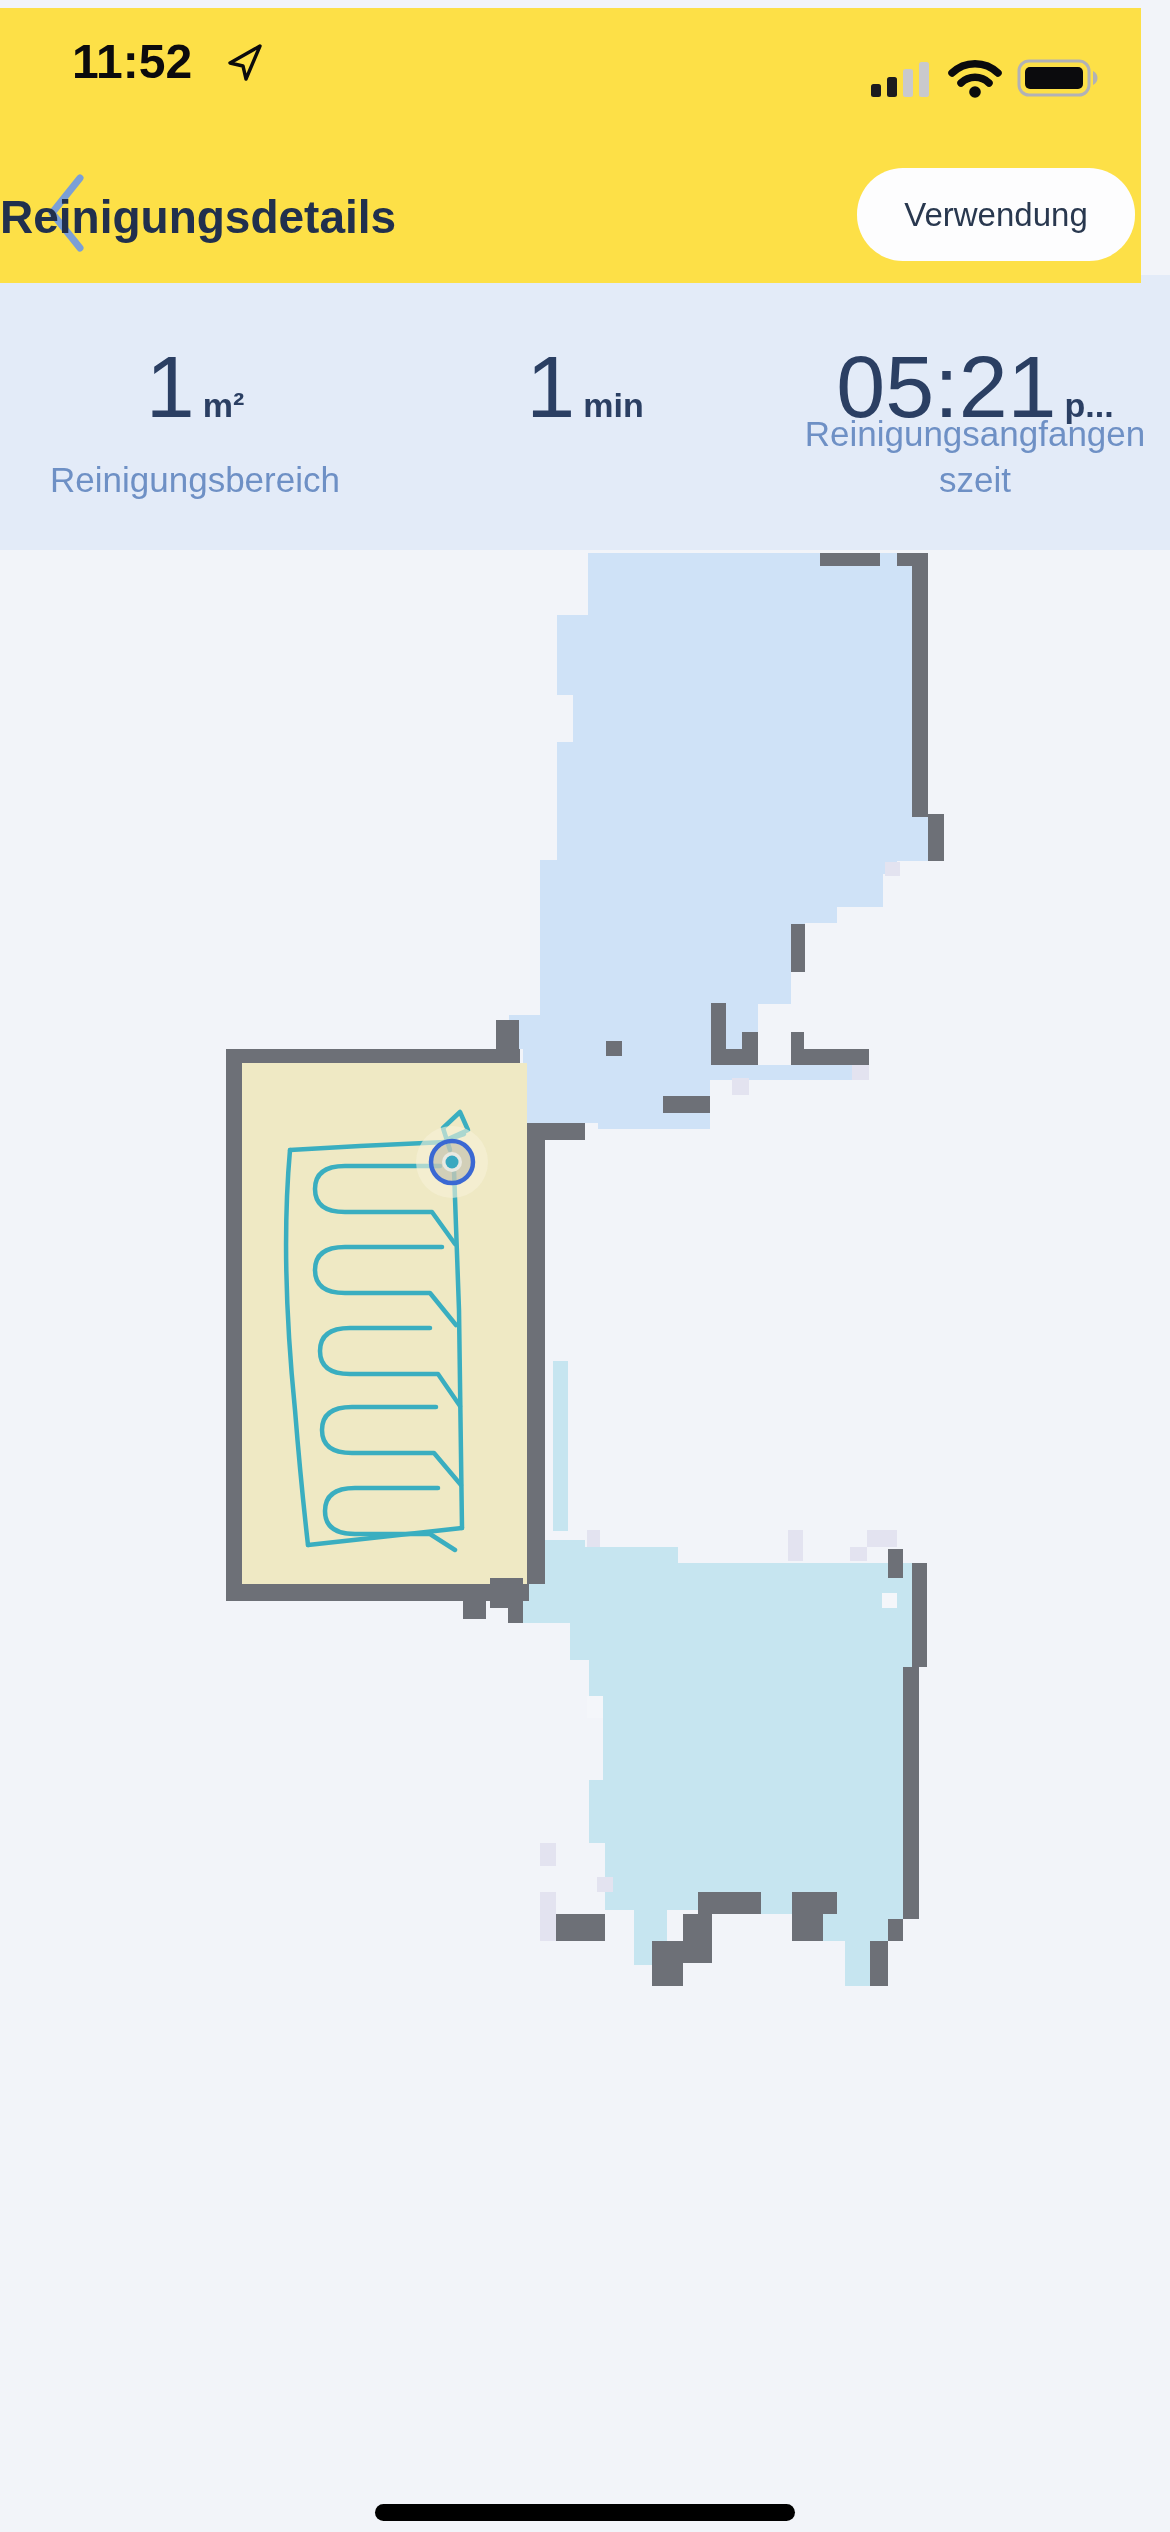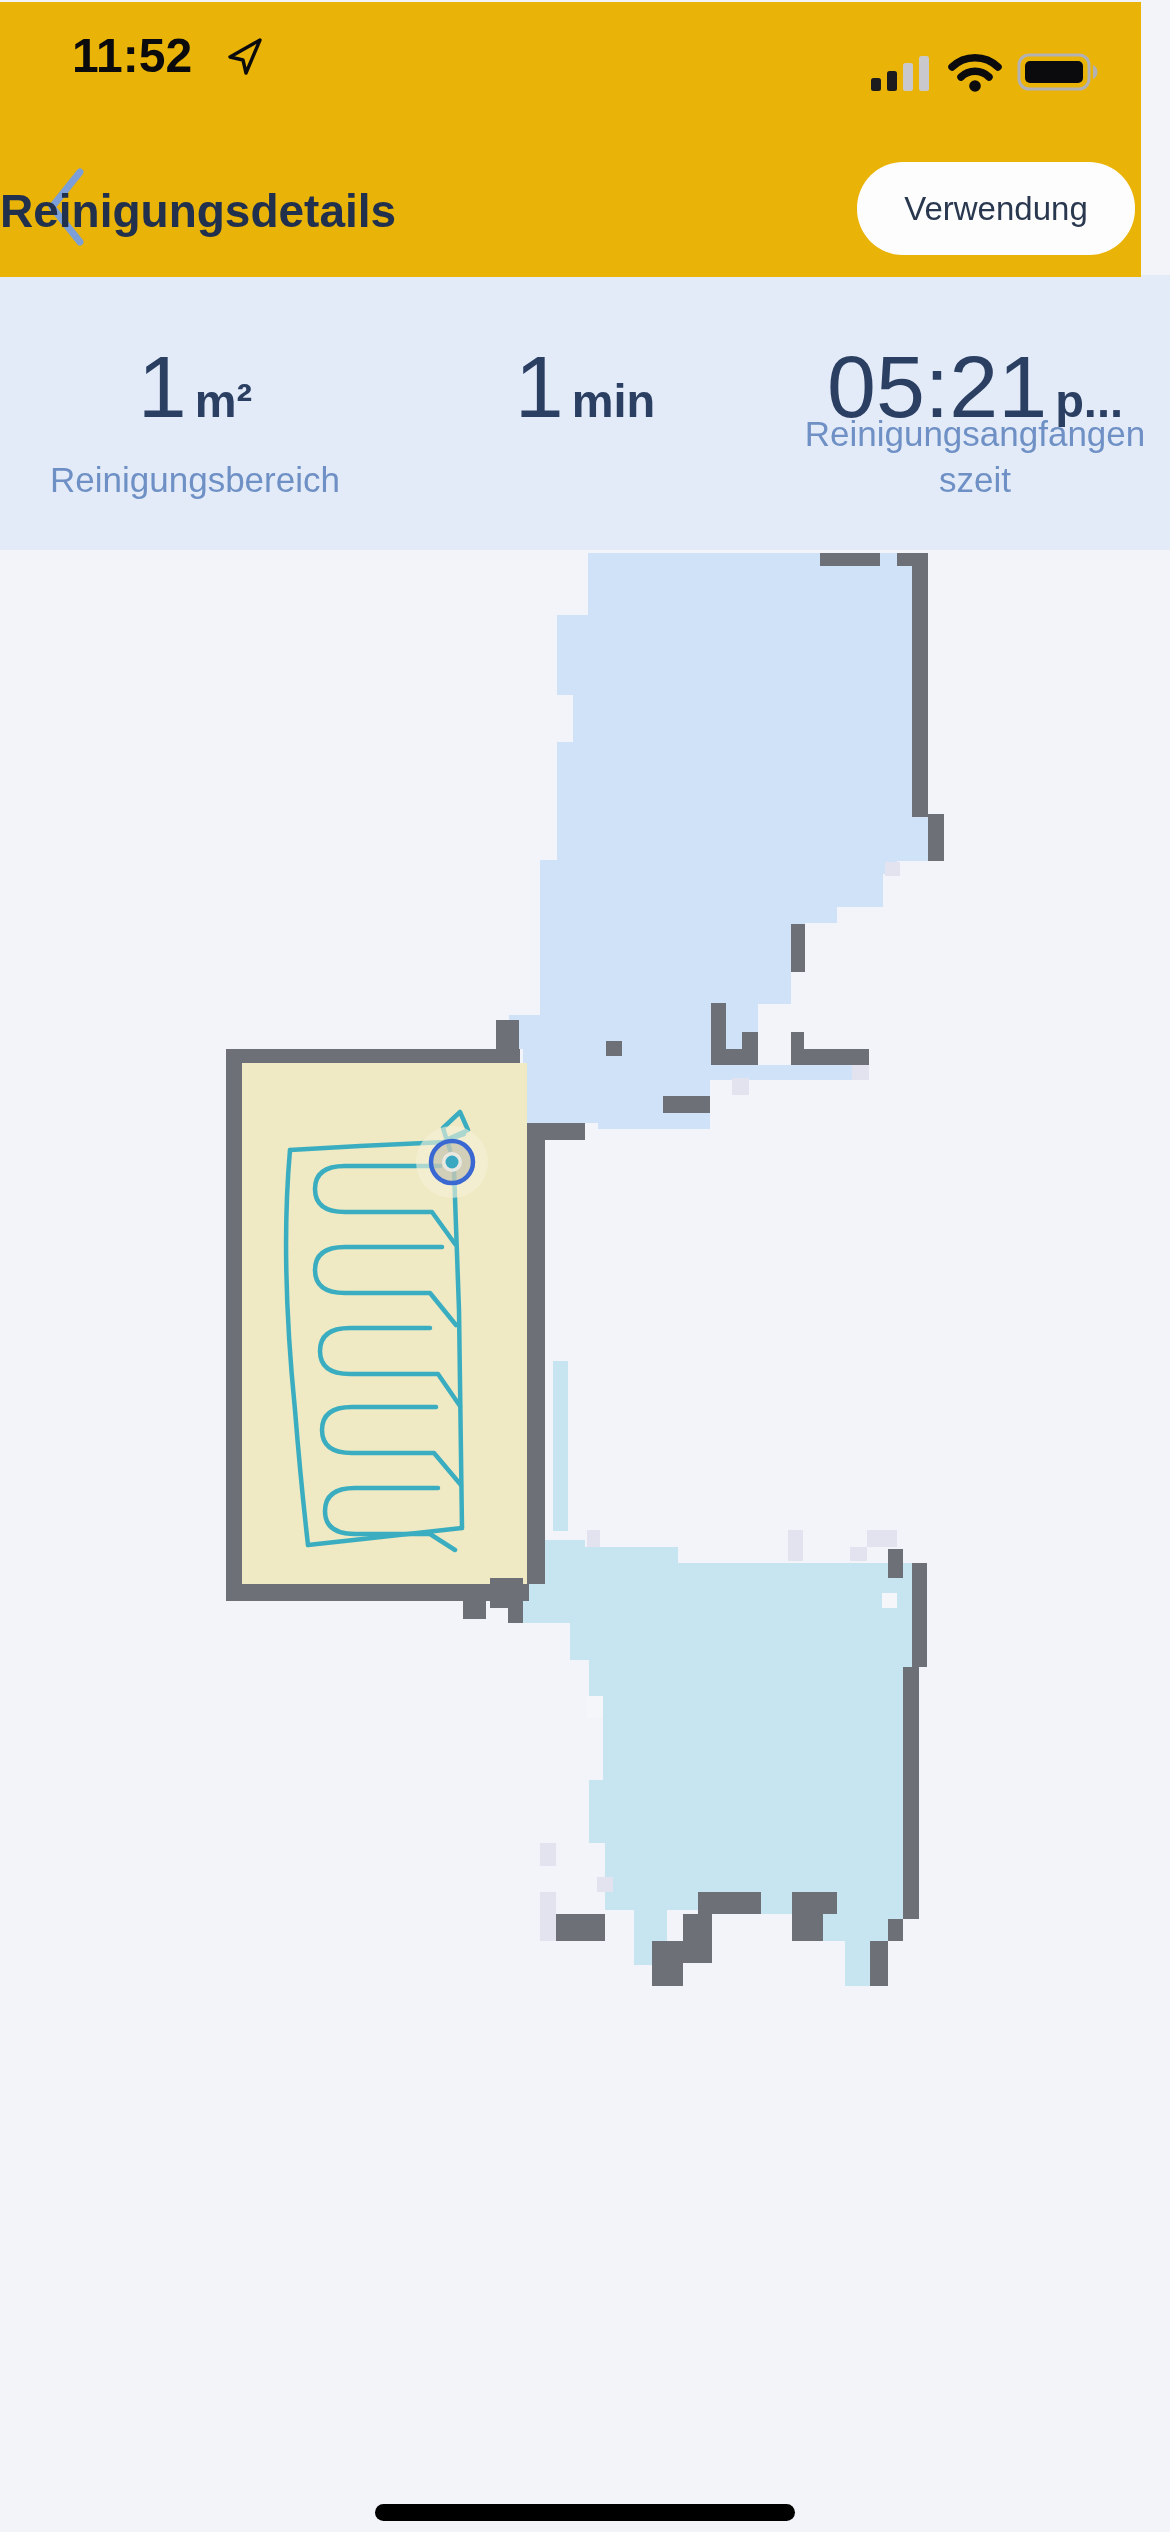--- a/index.html
+++ b/index.html
@@ -2,34 +2,34 @@
 <html><head>
 <meta charset="utf-8">
 <style>
   html,body{margin:0;padding:0;}
   body{
     width:1170px;height:2532px;position:relative;overflow:hidden;
     background:#f2f4f9;font-family:"Liberation Sans",sans-serif;
     -webkit-font-smoothing:antialiased;
   }
   
-  .top-chrome{position:absolute;top:2px;left:0;width:1141px;height:275px;background:#eab308;z-index:3;}
+  .top-chrome{position:absolute;top:8px;left:0;width:1141px;height:275px;background:#fde047;z-index:3;}
   .time{position:absolute;left:72px;top:26px;font-size:48px;font-weight:700;color:#0b0b0d;letter-spacing:0px;}
   .loc-icon{position:absolute;left:226px;top:34px;}
   .status-icons{position:absolute;right:40px;top:50px;display:flex;align-items:flex-end;gap:14px;}
   .nav-back{position:absolute;left:42px;top:162px;width:46px;height:86px;background:none;border:none;padding:0;cursor:pointer;}
   .nav-title{position:absolute;left:0;top:182px;width:1170px;font-size:46px;font-weight:700;color:#21304d;}
   .nav-action{position:absolute;left:857px;top:160px;width:278px;height:93px;background:#fdfdfe;border:none;
     border-radius:46px;font-family:"Liberation Sans",sans-serif;font-size:33px;color:#29384f;cursor:pointer;}
   
   .stats-band{position:absolute;top:275px;left:0;width:1170px;height:275px;background:#e3ebf8;display:flex;z-index:2;}
   .stat{position:relative;width:390px;height:275px;}
   .stat-value{position:absolute;top:57px;left:0;width:100%;height:110px;display:flex;align-items:baseline;justify-content:center;
     font-size:88px;font-weight:500;color:#2b3f63;line-height:110px;white-space:nowrap;}
-  .stat-unit{font-size:47px;font-weight:700;margin-left:8px;line-height:38px;}
+  .stat-unit{font-size:34px;font-weight:700;margin-left:8px;line-height:38px;}
   .stat-label,.stat-label2{position:absolute;left:-40px;width:470px;text-align:center;font-size:35px;color:#6e90c5;top:185px;white-space:nowrap;}
   .stat--wrap .stat-label{top:139px;}
   .stat-label2{top:185px;}
   
   .map-wrap{position:absolute;top:550px;left:0;width:1170px;height:1982px;background:#f2f4f9;z-index:1;}
   .map-wrap svg{display:block;}
   
   .home-indicator{position:absolute;left:375px;top:2504px;width:420px;height:17px;border-radius:9px;background:#000;z-index:4;}
 </style>
 </head>

